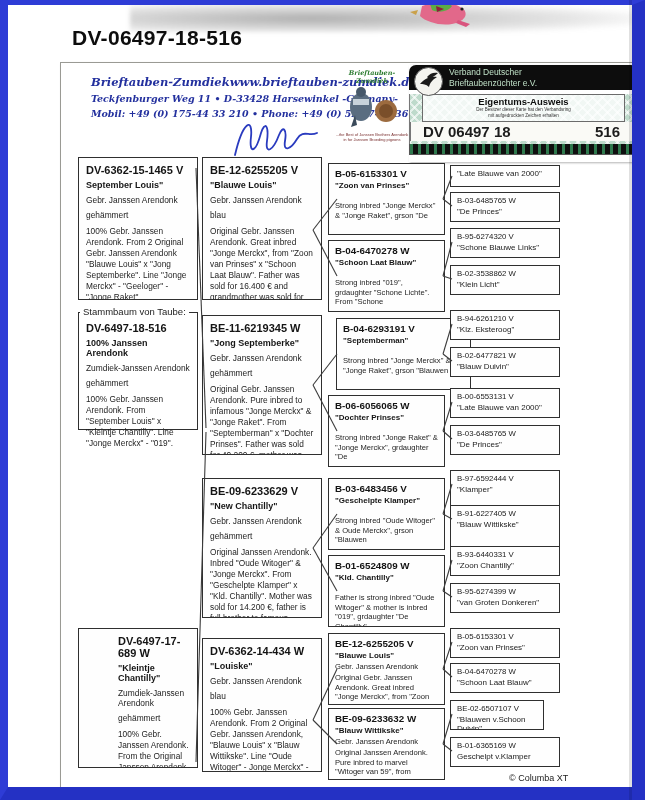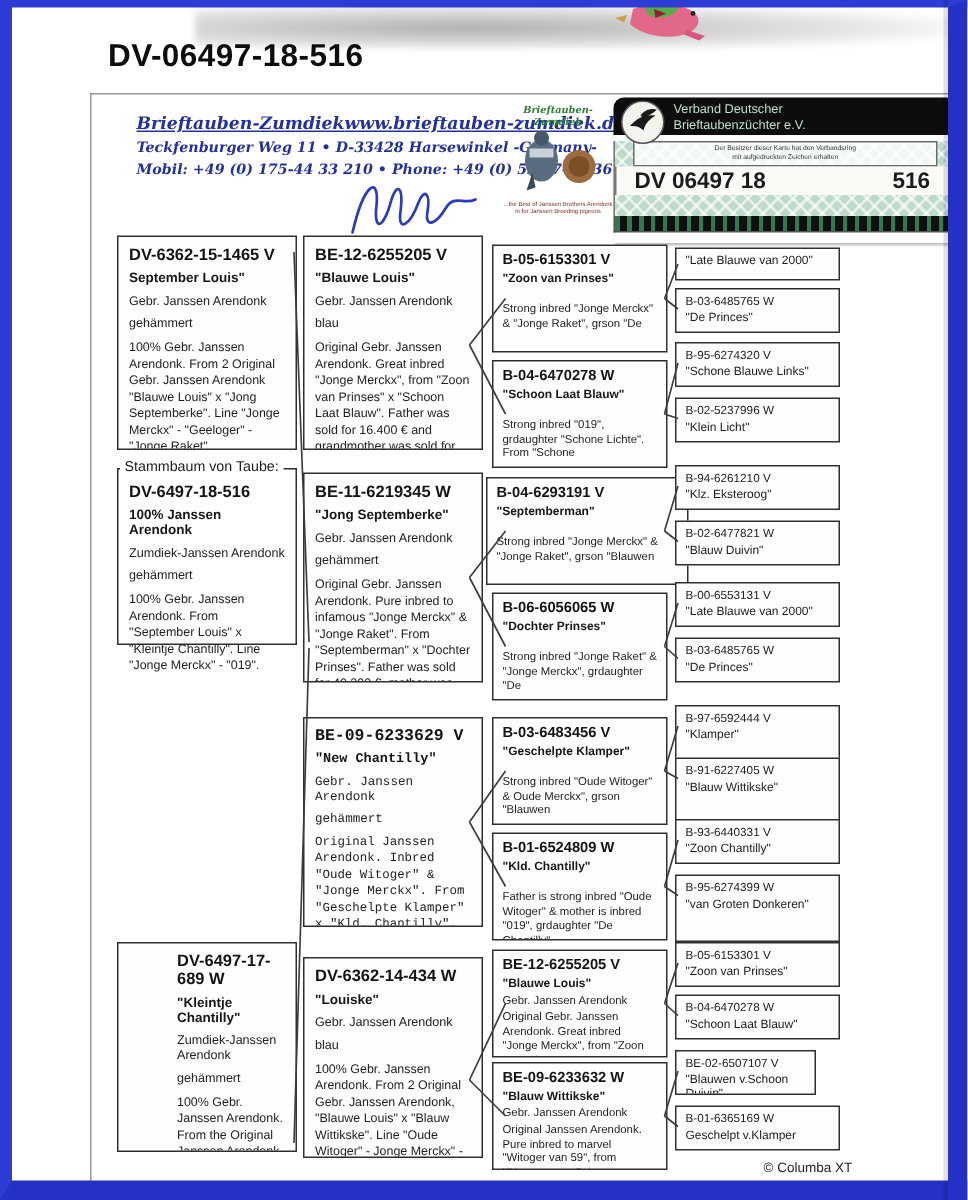--- a/index.html
+++ b/index.html
@@ -19,21 +19,21 @@
     filter:blur(2px);}
 
   .page-title{position:absolute;left:72px;top:26px;font-size:21px;font-weight:bold;color:#0d0d0d;letter-spacing:.3px;z-index:5;}
 
   .sheet{position:absolute;left:60px;top:62px;width:572px;height:733px;background:#fff;
     border:1px solid #9a9a94;box-shadow:2px 2px 3px rgba(0,0,0,.28);z-index:2;}
 
   
   .letterhead{position:absolute;left:30px;top:12px;width:258px;color:#23309e;
     font-family:"DejaVu Serif",serif;font-style:italic;font-weight:bold;}
-  .lh1{font-size:11.5px;display:flex;white-space:nowrap;text-decoration:underline;}
+  .lh1{font-size:11.5px;display:flex;white-space:nowrap;}
   .lh2,.lh3{font-size:9.5px;margin-top:4px;white-space:nowrap;}
   .signature{position:absolute;left:168px;top:48px;width:110px;height:52px;}
 
   
   .logo{position:absolute;left:274px;top:6px;width:74px;height:80px;text-align:center;}
   .logo-brand{font-family:"DejaVu Serif",serif;font-style:italic;font-size:6.5px;color:#2e7d32;font-weight:bold;}
   .logo-tag{font-size:4px;color:#7a3030;line-height:1.2;}
 
   
   .stamp{position:absolute;left:348px;top:2px;width:229px;height:97px;box-shadow:1px 1px 2px rgba(0,0,0,.3);}
@@ -129,20 +129,21 @@
         <svg width="27" height="27" viewBox="0 0 27 27">
           <path d="M5 16 C10 10 16 8 22 9 C17 12 15 15 14 19 C11 16 8 16 5 16 Z" fill="#1b1b1b"></path>
           <path d="M12 9 C15 5 19 4 23 5 C20 8 17 9 14 11 Z" fill="#1b1b1b"></path>
         </svg>
       </div>
       <span>Verband Deutscher</span>
       <span>Brieftaubenzüchter e.V.</span>
     </div>
     <div class="stamp-body">
       <div class="ea-box">
+        <div class="ea-title">Eigentums-Ausweis</div>
         <div class="ea-small">Der Besitzer dieser Karte hat den Verbandsring</div>
         <div class="ea-small">mit aufgedruckten Zeichen erhalten</div>
       </div>
       <div class="ring-band">
         <span>DV 06497 18</span>
         <span>516</span>
       </div>
     </div>
     <div class="stamp-xrow"></div>
   </div>
@@ -182,21 +183,21 @@
   <div class="pcolor">blau</div>
   <div class="desc">Original Gebr. Janssen Arendonk. Great inbred "Jonge Merckx", from "Zoon van Prinses" x "Schoon Laat Blauw". Father was sold for 16.400 € and grandmother was sold for 21.600 €. Line "Jonge Merckx" - "Geeloger" - "Jonge Raket" - "Bange van 59".</div>
 </div>
 <div class="pbox" style="left:202px;top:315px;width:120px;height:140px;">
   <div class="ring">BE-11-6219345 W</div>
   <div class="pname">"Jong Septemberke"</div>
   <div class="strain">Gebr. Janssen Arendonk</div>
   <div class="pcolor">gehämmert</div>
   <div class="desc">Original Gebr. Janssen Arendonk. Pure inbred to infamous "Jonge Merckx" &amp; "Jonge Raket". From "Septemberman" x "Dochter Prinses". Father was sold for 40.200 €, mother was sold for 50.600 € and grandmother was sold for 21.600 €. Line "Jonge Merckx" - "Jonge Raket" -</div>
 </div>
-<div class="pbox" style="left:202px;top:478px;width:120px;height:140px;font-family:Liberation Mono, monospace;">
+<div class="pbox" style="left:202px;top:478px;width:120px;height:140px;">
   <div class="ring">BE-09-6233629 V</div>
   <div class="pname">"New Chantilly"</div>
   <div class="strain">Gebr. Janssen Arendonk</div>
   <div class="pcolor">gehämmert</div>
   <div class="desc">Original Janssen Arendonk. Inbred "Oude Witoger" &amp; "Jonge Merckx". From "Geschelpte Klamper" x "Kld. Chantilly". Mother was sold for 14.200 €, father is full brother to famous "Prinses" which was sold for 21.600 €. Line "Jonge Merckx" - "Jonge Raket" -</div>
 </div>
 <div class="pbox" style="left:202px;top:638px;width:120px;height:134px;">
   <div class="ring">DV-6362-14-434 W</div>
   <div class="pname">"Louiske"</div>
   <div class="strain">Gebr. Janssen Arendonk</div>
@@ -207,21 +208,21 @@
 <div class="g3box g3" style="left:328px;top:163px;width:117px;height:72px;">
   <div class="ring">B-05-6153301 V</div>
   <div class="pname gap">"Zoon van Prinses"</div>
   <div class="desc">Strong inbred "Jonge Merckx" &amp; "Jonge Raket", grson "De</div>
 </div>
 <div class="g3box g3" style="left:328px;top:240px;width:117px;height:72px;">
   <div class="ring">B-04-6470278 W</div>
   <div class="pname gap">"Schoon Laat Blauw"</div>
   <div class="desc">Strong inbred "019", grdaughter "Schone Lichte". From "Schone</div>
 </div>
-<div class="g3box g3" style="left:324px;top:318px;width:135px;height:72px;">
+<div class="g3box g3" style="left:336px;top:318px;width:135px;height:72px;">
   <div class="ring">B-04-6293191 V</div>
   <div class="pname gap">"Septemberman"</div>
   <div class="desc">Strong inbred "Jonge Merckx" &amp; "Jonge Raket", grson "Blauwen</div>
 </div>
 <div class="g3box g3" style="left:328px;top:395px;width:117px;height:72px;">
   <div class="ring">B-06-6056065 W</div>
   <div class="pname gap">"Dochter Prinses"</div>
   <div class="desc">Strong inbred "Jonge Raket" &amp; "Jonge Merckx", grdaughter "De</div>
 </div>
 <div class="g3box g3" style="left:328px;top:478px;width:117px;height:72px;">
@@ -252,21 +253,21 @@
 </div>
 <div class="g4box" style="left:450px;top:192px;width:110px;height:30px;">
   <div class="ring4">B-03-6485765 W</div>
   <div class="name4">"De Princes"</div>
 </div>
 <div class="g4box" style="left:450px;top:228px;width:110px;height:30px;">
   <div class="ring4">B-95-6274320 V</div>
   <div class="name4">"Schone Blauwe Links"</div>
 </div>
 <div class="g4box" style="left:450px;top:265px;width:110px;height:30px;">
-  <div class="ring4">B-02-5237996 W</div>
+  <div class="ring4">B-02-3538862 W</div>
   <div class="name4">"Klein Licht"</div>
 </div>
 <div class="g4box" style="left:450px;top:310px;width:110px;height:30px;">
   <div class="ring4">B-94-6261210 V</div>
   <div class="name4">"Klz. Eksteroog"</div>
 </div>
 <div class="g4box" style="left:450px;top:347px;width:110px;height:30px;">
   <div class="ring4">B-02-6477821 W</div>
   <div class="name4">"Blauw Duivin"</div>
 </div>
@@ -283,21 +284,21 @@
   <div class="name4">"Klamper"</div>
 </div>
 <div class="g4box" style="left:450px;top:505px;width:110px;height:44px;">
   <div class="ring4">B-91-6227405 W</div>
   <div class="name4">"Blauw Wittikske"</div>
 </div>
 <div class="g4box" style="left:450px;top:546px;width:110px;height:30px;">
   <div class="ring4">B-93-6440331 V</div>
   <div class="name4">"Zoon Chantilly"</div>
 </div>
-<div class="g4box" style="left:450px;top:583px;width:110px;height:45px;">
+<div class="g4box" style="left:450px;top:583px;width:110px;height:30px;">
   <div class="ring4">B-95-6274399 W</div>
   <div class="name4">"van Groten Donkeren"</div>
 </div>
 <div class="g4box" style="left:450px;top:628px;width:110px;height:30px;">
   <div class="ring4">B-05-6153301 V</div>
   <div class="name4">"Zoon van Prinses"</div>
 </div>
 <div class="g4box" style="left:450px;top:663px;width:110px;height:30px;">
   <div class="ring4">B-04-6470278 W</div>
   <div class="name4">"Schoon Laat Blauw"</div>

